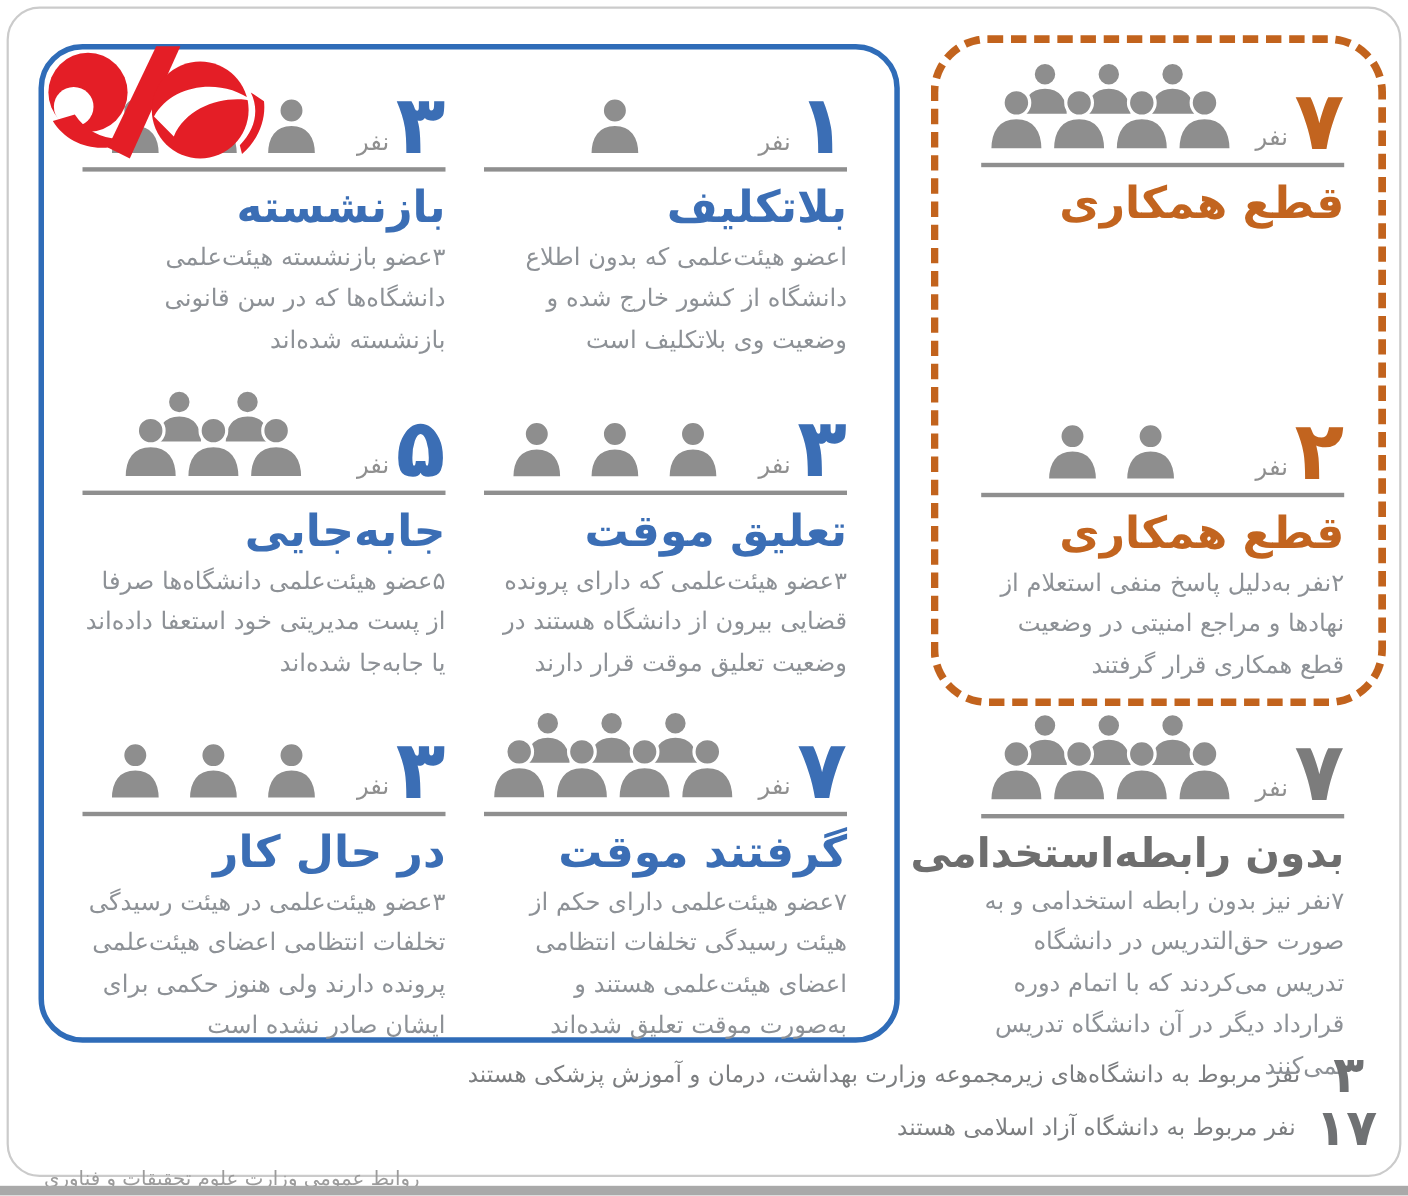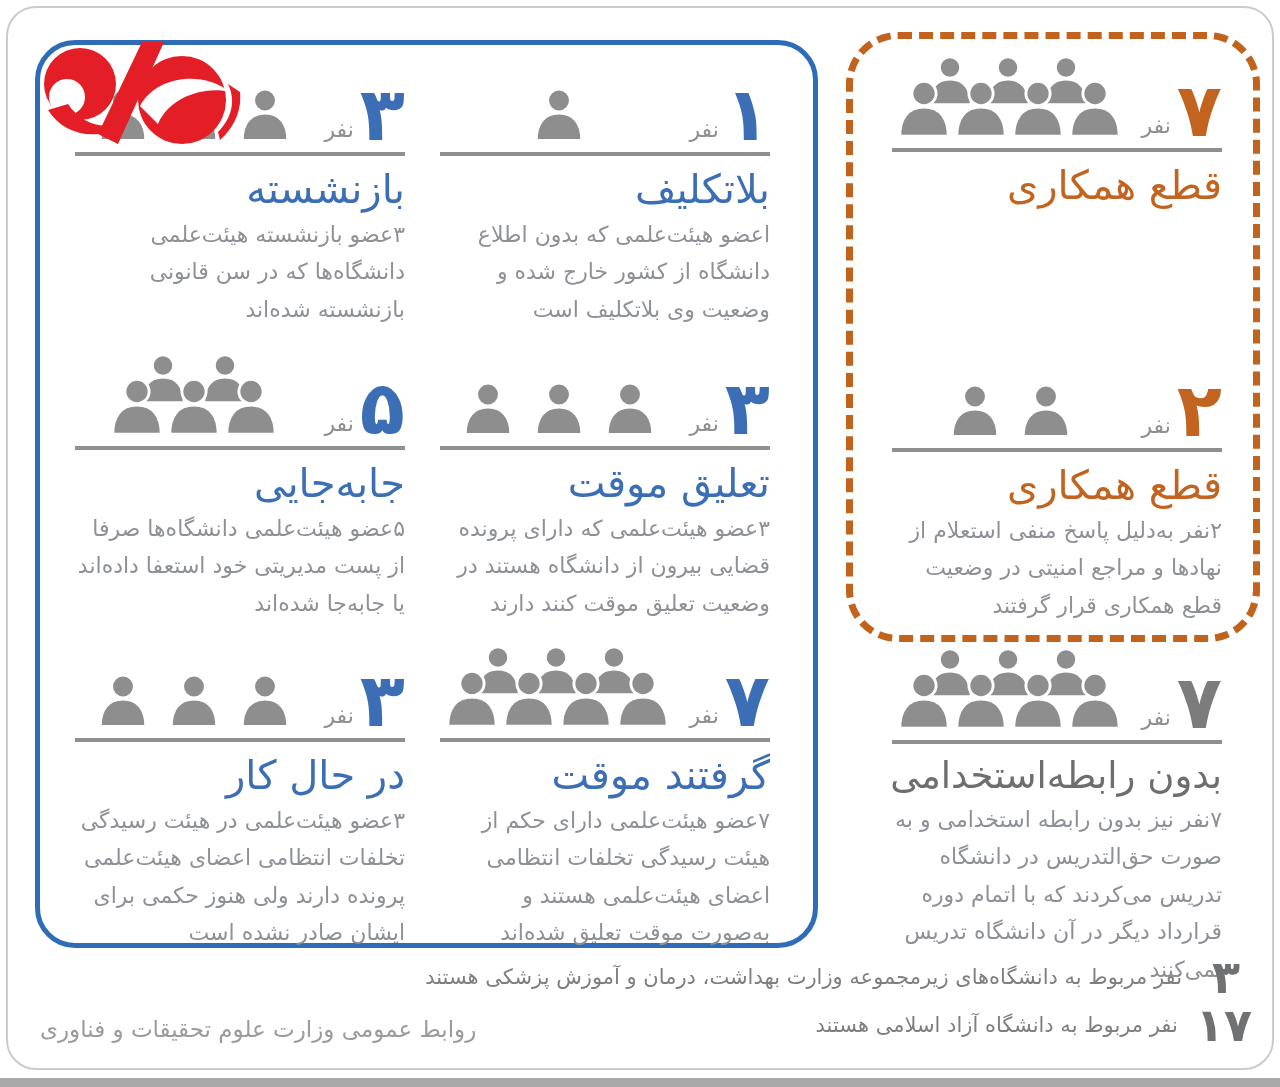--- a/index.html
+++ b/index.html
@@ -10,32 +10,32 @@
   .blue-box{position:absolute;left:35px;top:40px;width:773px;height:898px;border:5px solid #2f6cb8;border-radius:40px}
   .orange-box{position:absolute;left:846px;top:32px;width:400px;height:596px;border:7px dashed #c2631d;border-radius:52px}
   .sec{position:absolute;width:330px}
   .sec-head{display:flex;align-items:flex-end;border-bottom:4px solid #8f8f8f;padding-bottom:8px;height:88px}
   .num{font-size:74px;font-weight:bold;line-height:.8;letter-spacing:-2px}
   .nafar{font-size:22px;color:#8f8f8f;margin:0 6px 2px 12px}
   .people{flex:1;display:flex;justify-content:center;align-items:flex-end}
   .row-people{display:flex;gap:13px;align-items:flex-end}
   .crowd{position:relative;height:86px}
   .pp{position:absolute}
-  .sec-title{margin:10px 0 4px;font-size:40px;font-weight:normal;white-space:nowrap}
+  .sec-title{margin:10px 0 4px;font-size:40px;font-weight:bold;white-space:nowrap}
   .t-sm{font-size:37px}
   .sec-desc{margin:2px 0 0;font-size:22px;line-height:1.7;color:#8d9196;text-align:right}
   .blue{color:#3b6eb5}
   .orange{color:#c2641f}
   .grayt{color:#6e6e6e}
   .graynum{color:#7c7c7c}
   .fnotes{position:absolute;top:954px;right:28px;display:flex;flex-direction:column;gap:2px}
   .fn{display:flex;align-items:center;column-gap:18px}
   .fn-num{font-size:46px;font-weight:bold;color:#6f7173;line-height:1;min-width:52px;text-align:center}
   .fn-text{font-size:21px;color:#7c7e80;white-space:nowrap}
-  .credit{position:absolute;left:40px;top:1016px;font-size:23px;color:#9b9b9b;direction:rtl}
+  .credit{position:absolute;left:40px;top:1061px;font-size:18px;color:#9b9b9b;direction:rtl}
   .logo{position:absolute;left:36px;top:40px;z-index:9}
 </style>
 </head>
 <body>
 
 <div class="stage">
 
   <div class="outer"></div>
   <div class="blue-box"></div>
   <div class="orange-box"></div>
@@ -182,21 +182,21 @@
               <path d="M32 30 C15 30 7 42 7 60 L57 60 C57 42 49 30 32 30 Z" fill="#8e8e8e" stroke="#ffffff" stroke-width="3"></path>
             </svg>
             <svg width="58" height="58" viewBox="0 0 64 64">
               <circle cx="32" cy="16" r="12.5" fill="#8e8e8e" stroke="#ffffff" stroke-width="3"></circle>
               <path d="M32 30 C15 30 7 42 7 60 L57 60 C57 42 49 30 32 30 Z" fill="#8e8e8e" stroke="#ffffff" stroke-width="3"></path>
             </svg>
           </div>
         </div>
     </div>
     <h2 class="sec-title blue">تعلیق موقت</h2>
-    <p class="sec-desc">۳عضو هیئت‌علمی که دارای پرونده قضایی بیرون از دانشگاه هستند در وضعیت تعلیق موقت کنند دارند</p>
+    <p class="sec-desc">۳عضو هیئت‌علمی که دارای پرونده قضایی بیرون از دانشگاه هستند در وضعیت تعلیق موقت قرار دارند</p>
   </section>
 
   <section class="sec" style="left:892px;top:352px">
     <div class="sec-head">
       <div class="num orange">۲</div>
       <div class="nafar">نفر</div>
       <div class="people">
           <div class="row-people">
             <svg width="58" height="58" viewBox="0 0 64 64">
               <circle cx="32" cy="16" r="12.5" fill="#8e8e8e" stroke="#ffffff" stroke-width="3"></circle>

